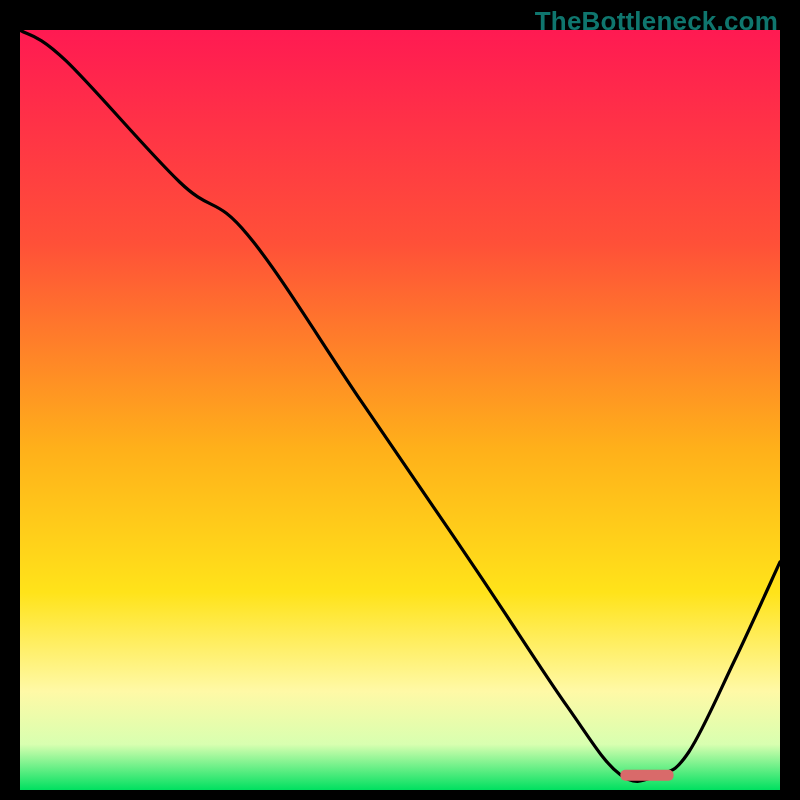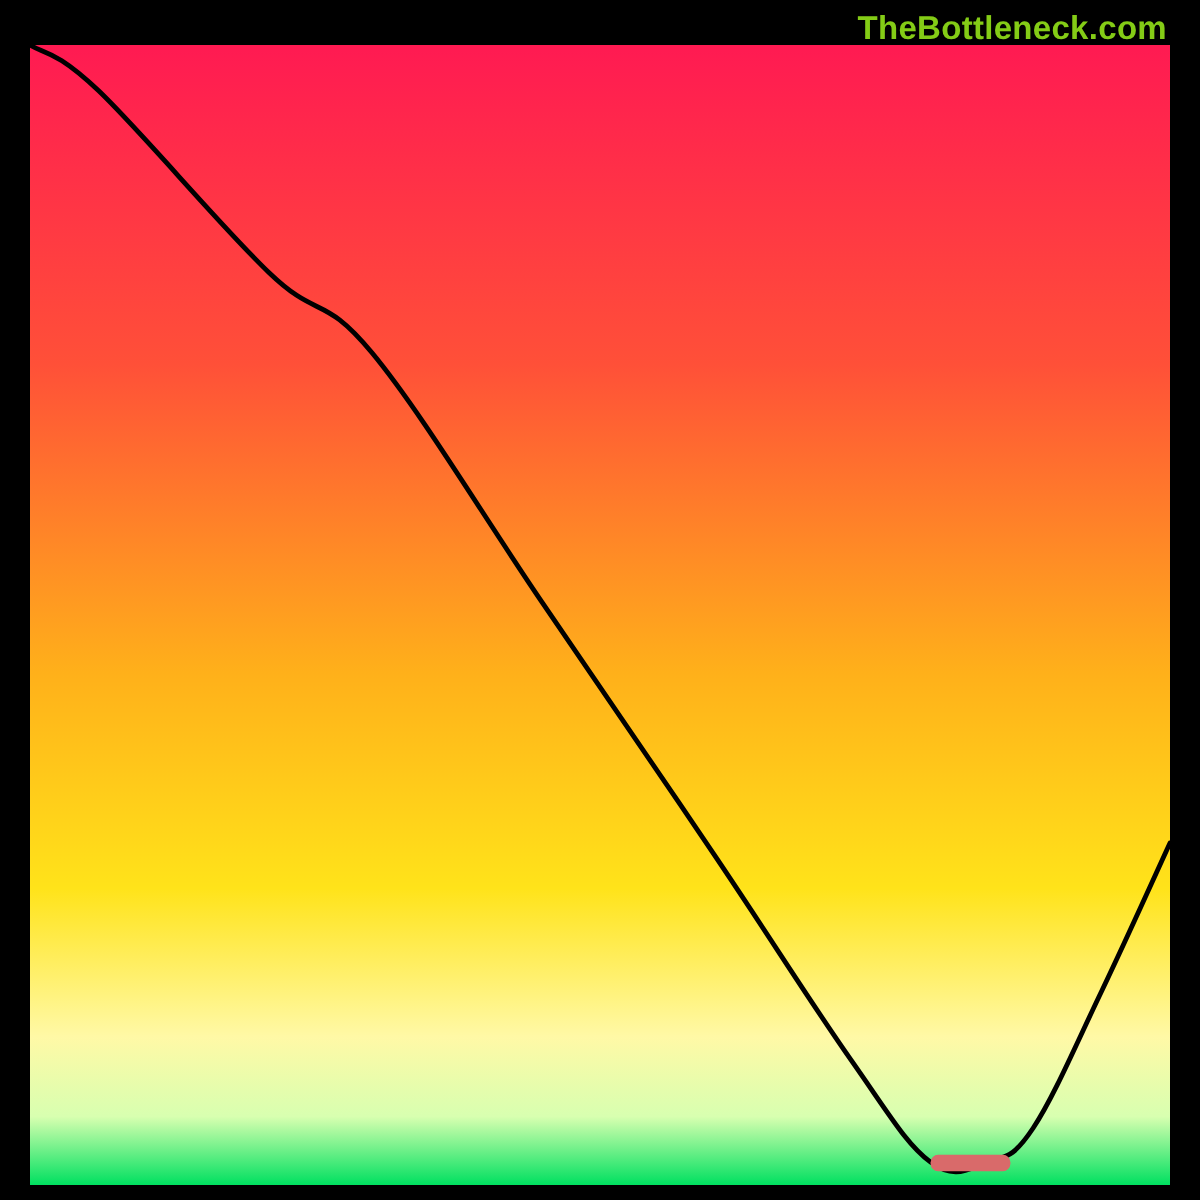--- a/index.html
+++ b/index.html
@@ -23,22 +23,22 @@
     position: absolute;
     left: 0;
     top: 0;
     width: 760px;
     height: 760px;
   }
   .watermark {
     position: absolute;
     top: 6px;
     right: 22px;
-    color: #84cc16;
-    font-size: 22px;
+    color: #0f766e;
+    font-size: 26px;
     font-weight: 600;
     letter-spacing: 0.2px;
   }
 </style>
 </head>
 <body>
 
 <div class="watermark">TheBottleneck.com</div>
 
 <div class="frame">

